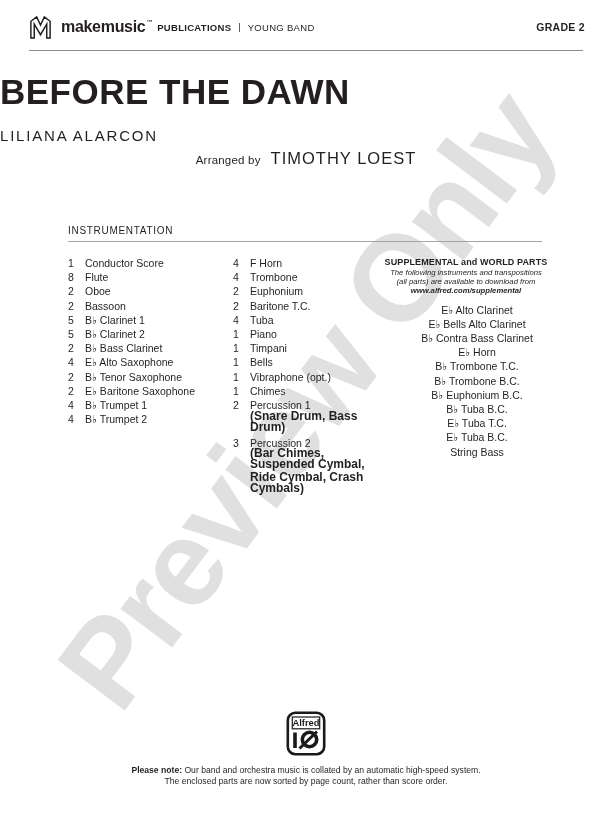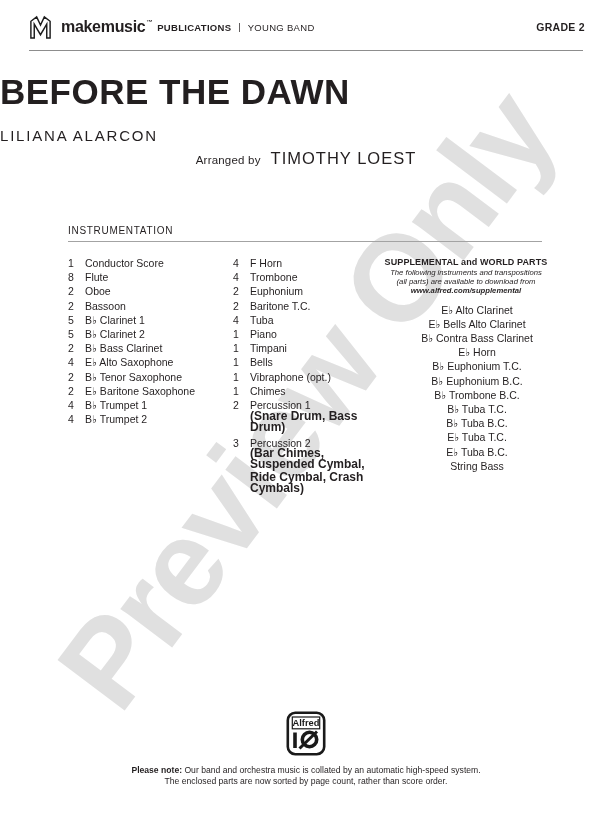--- a/index.html
+++ b/index.html
@@ -283,24 +283,23 @@
 <div id="supp">
   <div class="supp-title">SUPPLEMENTAL and WORLD PARTS</div>
   <div class="supp-desc">The following instruments and transpositions</div>
   <div class="supp-desc">(all parts) are available to download from</div>
   <div class="supp-url">www.alfred.com/supplemental</div>
   <div class="supp-list" id="supp-list">
       <div class="supp-item">E♭ Alto Clarinet</div>
       <div class="supp-item">E♭ Bells Alto Clarinet</div>
       <div class="supp-item">B♭ Contra Bass Clarinet</div>
       <div class="supp-item">E♭ Horn</div>
-      <div class="supp-item">B♭ Euphonium T.C.</div>
+      <div class="supp-item">B♭ Trombone T.C.</div>
+      <div class="supp-item">B♭ Trombone B.C.</div>
       <div class="supp-item">B♭ Euphonium B.C.</div>
-      <div class="supp-item">B♭ Trombone B.C.</div>
-      <div class="supp-item">B♭ Tuba T.C.</div>
       <div class="supp-item">B♭ Tuba B.C.</div>
       <div class="supp-item">E♭ Tuba T.C.</div>
       <div class="supp-item">E♭ Tuba B.C.</div>
       <div class="supp-item">String Bass</div>
     </div>
 </div>
 
 <div class="alfred-logo">
   <svg width="40" height="45" viewBox="0 0 40 45">
     <rect x="1.8" y="1.8" width="36.4" height="41.4" rx="7.5" fill="#ffffff" stroke="#1a1a1a" stroke-width="2.6"></rect>

